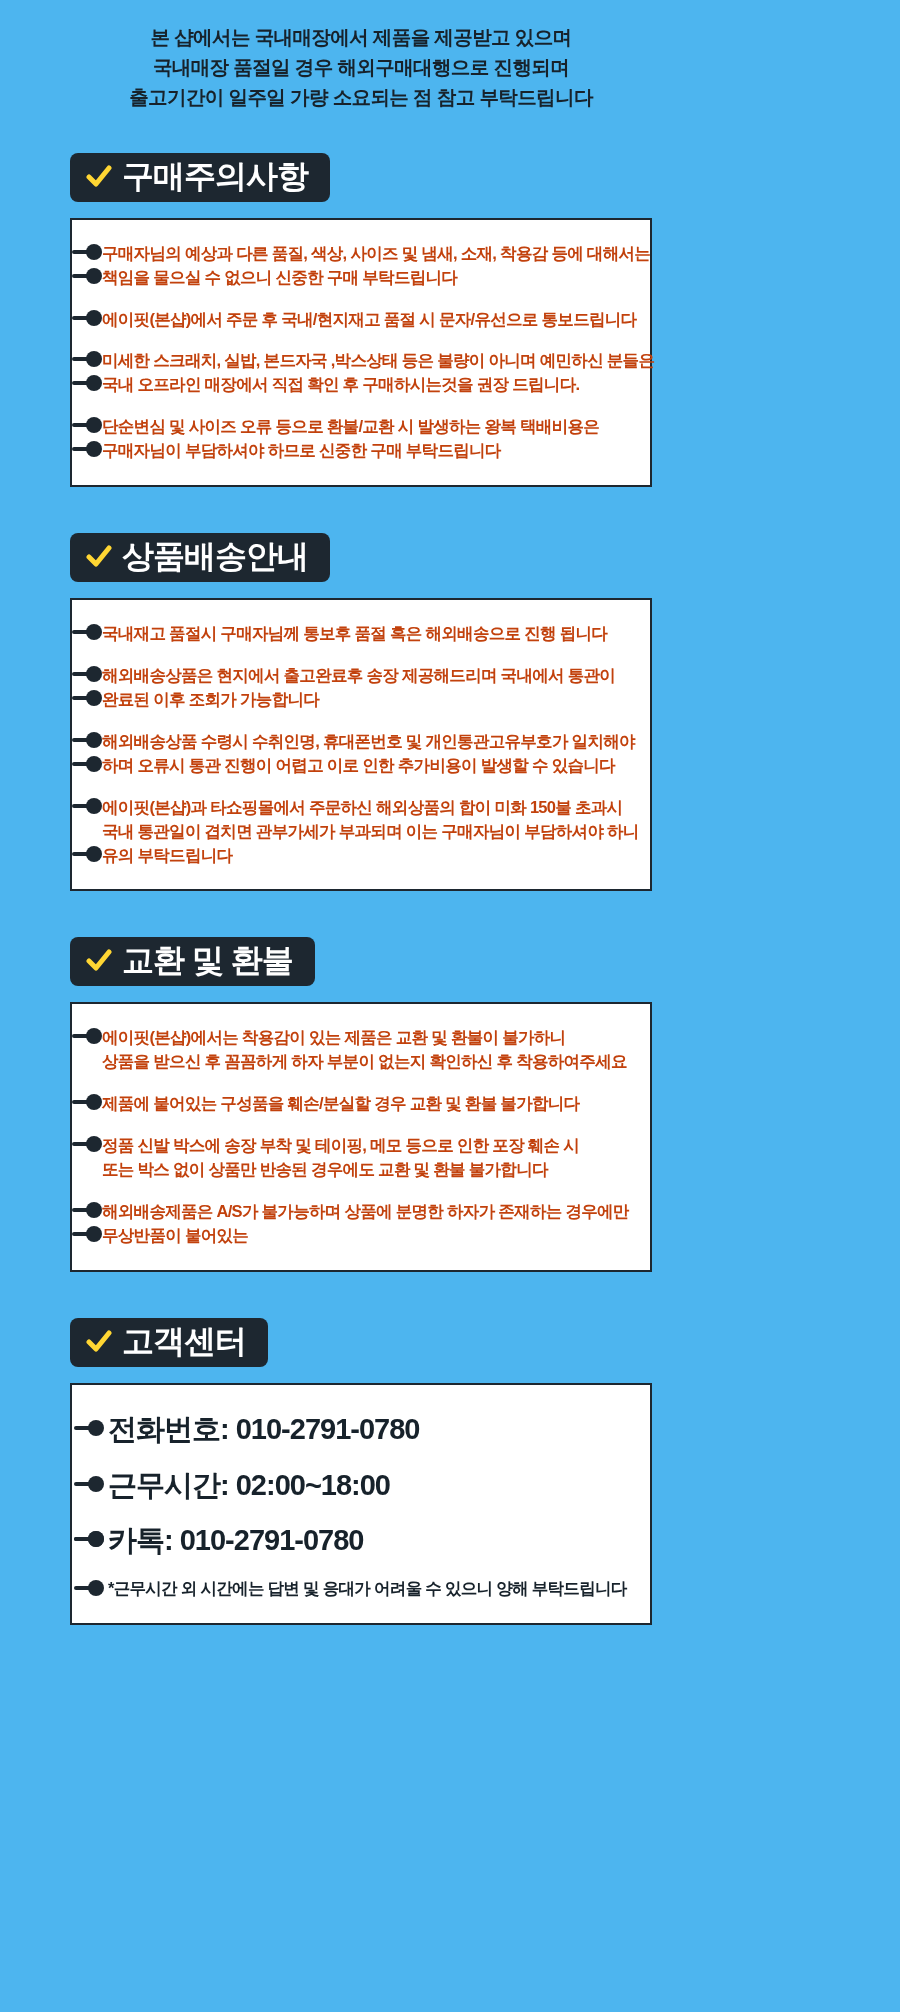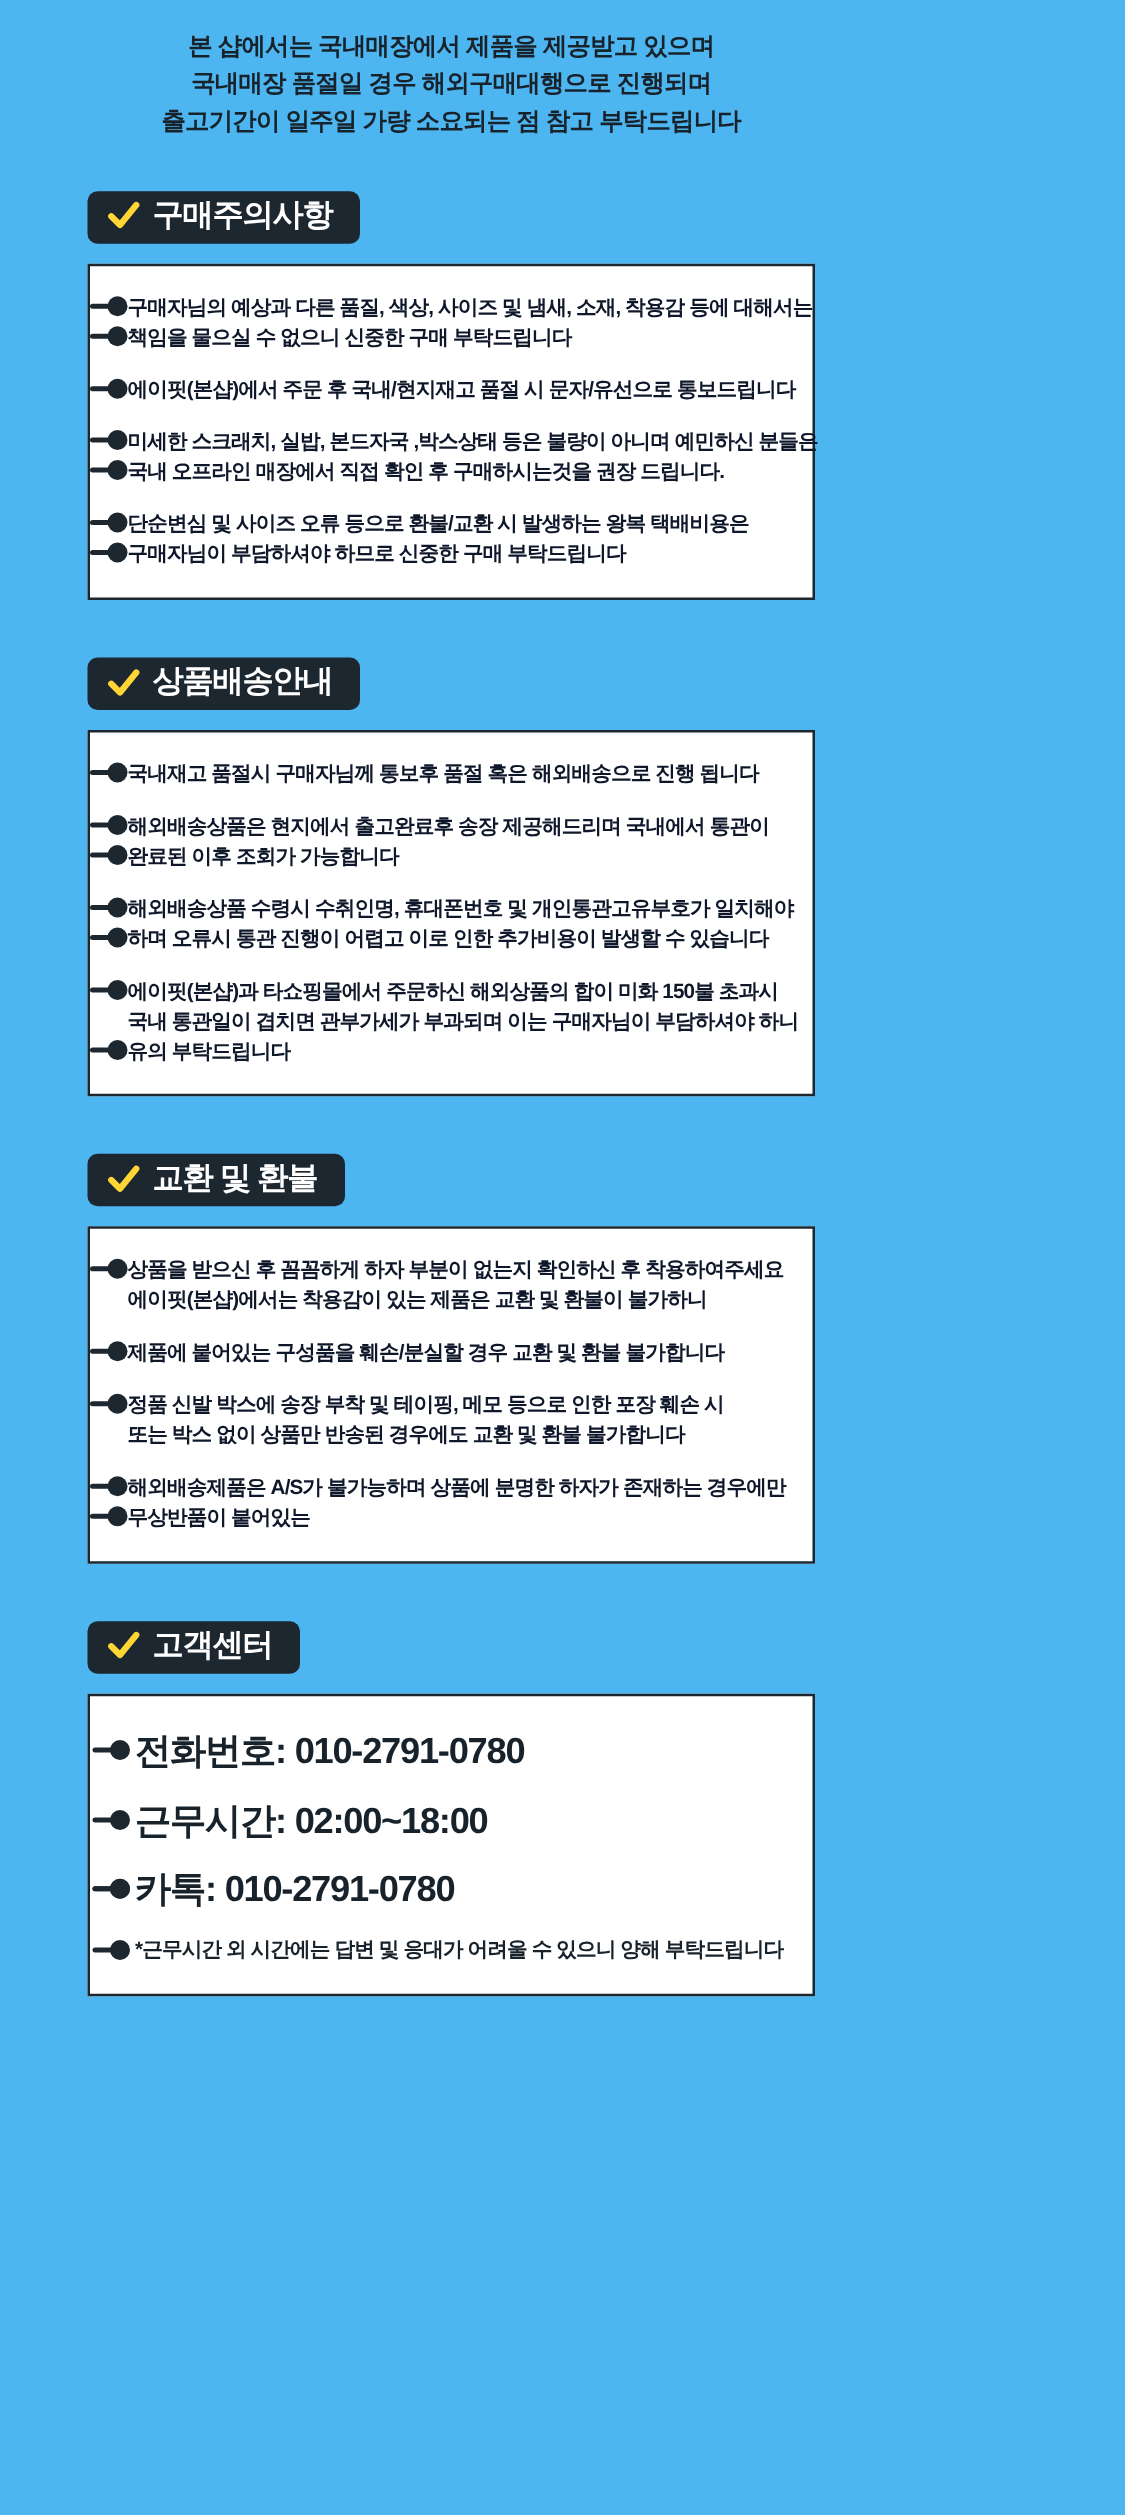--- a/index.html
+++ b/index.html
@@ -52,21 +52,21 @@
   }
   .tag .check {
     width: 26px;
     height: 26px;
     flex: 0 0 26px;
     display: block;
   }
   .tag .tag-text {
     color: #ffffff;
     font-weight: bold;
-    font-size: 25px;
+    font-size: 32px;
     letter-spacing: -1px;
     line-height: 1;
     padding-bottom: 2px;
     text-align: center;
   }
 
   .box {
     border: 2px solid #1d2730;
     background: #ffffff;
     padding: 22px 26px 22px 30px;
@@ -74,21 +74,21 @@
   }
   .box ul {
     list-style: none;
     margin: 0;
     padding: 0;
   }
   .box li {
     position: relative;
     margin: 0 0 18px 0;
     padding-left: 0px;
-    color: #0f172a;
+    color: #c2410c;
     font-weight: bold;
     font-size: 16.5px;
     line-height: 1.45;
     letter-spacing: -0.7px;
   }
   .box li:last-child { margin-bottom: 0; }
   .box li .ln { display: block; white-space: nowrap; }
 
   
   .bullet {
@@ -287,22 +287,22 @@
       </span>
       <span class="tag-text">교환 및 환불</span>
     </div>
     <div class="box">
       <ul>
         <li>
           <span class="bullet">
               <span class="tail"></span>
               <span class="dot"></span>
             </span>
+          <span class="ln">에이핏(본샵)에서는 착용감이 있는 제품은 교환 및 환불이 불가하니</span>
           <span class="ln">상품을 받으신 후 꼼꼼하게 하자 부분이 없는지 확인하신 후 착용하여주세요</span>
-          <span class="ln">에이핏(본샵)에서는 착용감이 있는 제품은 교환 및 환불이 불가하니</span>
         </li>
         <li>
           <span class="bullet">
               <span class="tail"></span>
               <span class="dot"></span>
             </span>
           <span class="ln">제품에 붙어있는 구성품을 훼손/분실할 경우 교환 및 환불 불가합니다</span>
         </li>
         <li>
           <span class="bullet">

